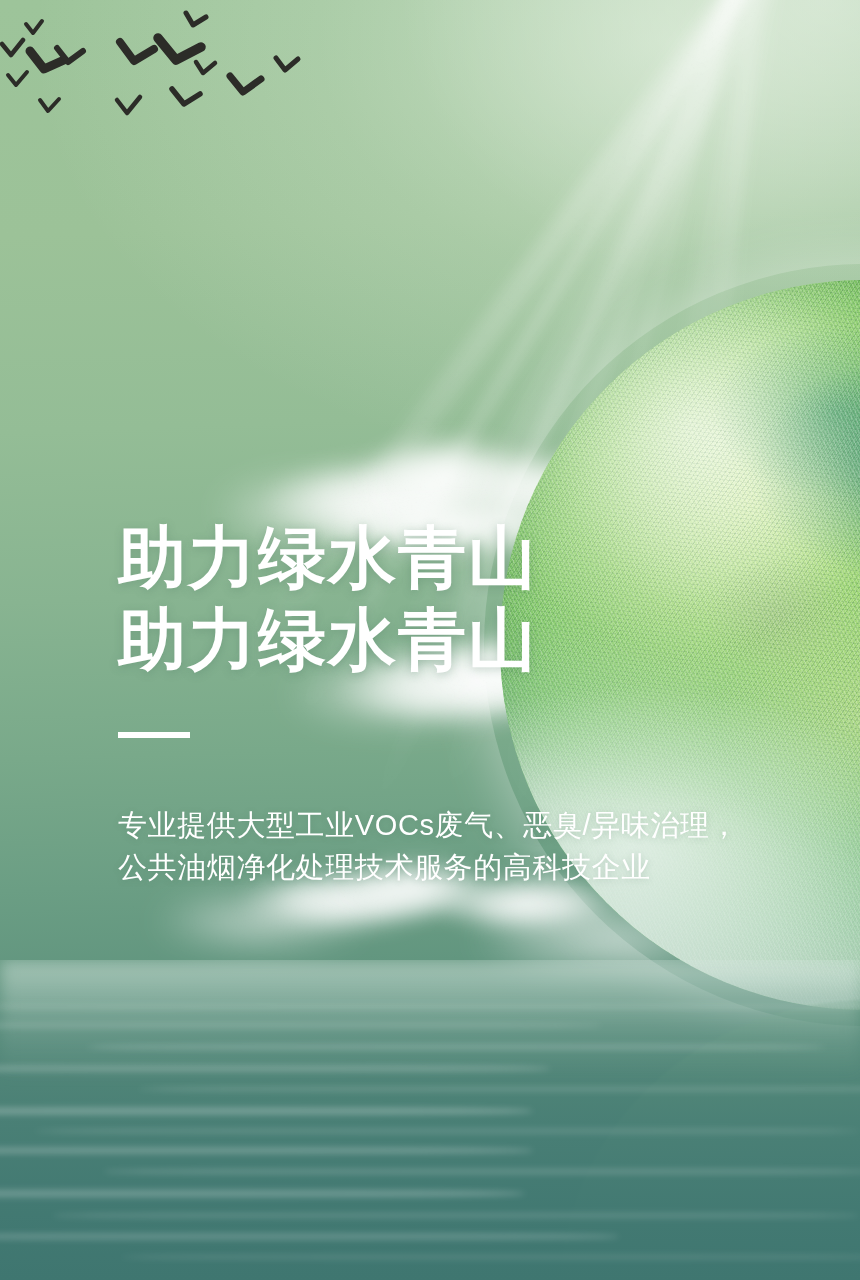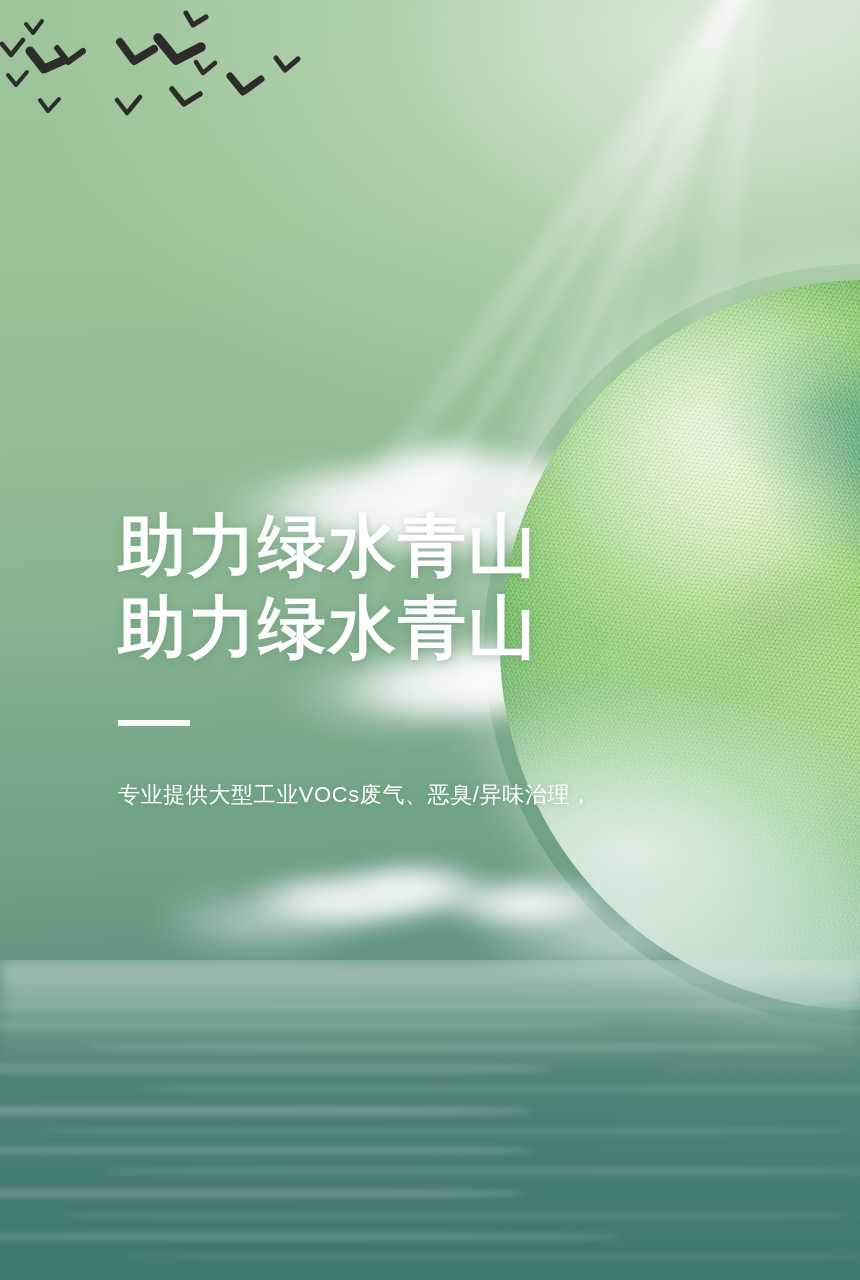--- a/index.html
+++ b/index.html
@@ -179,44 +179,44 @@
   }
   .water-haze {
     position: absolute; left: 0; top: 0; width: 860px; height: 120px;
     background: linear-gradient(to bottom, rgba(220,235,228,0.55) 0%, rgba(220,235,228,0.12) 60%, rgba(220,235,228,0) 100%);
     filter: blur(8px);
   }
 
   
   .copy {
     position: absolute;
-    left: 118px; top: 504px;
+    left: 118px; top: 516px;
     width: 540px;
     z-index: 40;
   }
   .headline {
     color: #ffffff;
     font-size: 68px;
     font-weight: 700;
     line-height: 82px;
     letter-spacing: 2px;
     margin: 0;
     text-shadow: 0 2px 10px rgba(70,110,90,0.28);
   }
   .headline .line { display: block; white-space: nowrap; }
   .divider {
     margin-top: 52px;
     width: 72px;
     height: 6px;
     background: #ffffff;
   }
   .subcopy {
-    margin-top: 48px;
+    margin-top: 66px;
     color: #ffffff;
-    font-size: 22px;
+    font-size: 29px;
     line-height: 42px;
     font-weight: 400;
     letter-spacing: 0.6px;
     text-shadow: 0 1px 6px rgba(70,110,90,0.25);
   }
   .subcopy .line { display: block; white-space: nowrap; }
 </style>
 </head>
 <body>
 
@@ -310,16 +310,17 @@
   </div>
 
   <div class="copy">
     <h1 class="headline">
       <span class="line">助力绿水青山</span>
       <span class="line">助力绿水青山</span>
     </h1>
     <div class="divider"></div>
     <div class="subcopy">
       <span class="line">专业提供大型工业VOCs废气、恶臭/异味治理，</span>
+      <span class="line">公共油烟净化处理技术服务的高科技企业</span>
     </div>
   </div>
 
 </div>
 
 </body></html>

